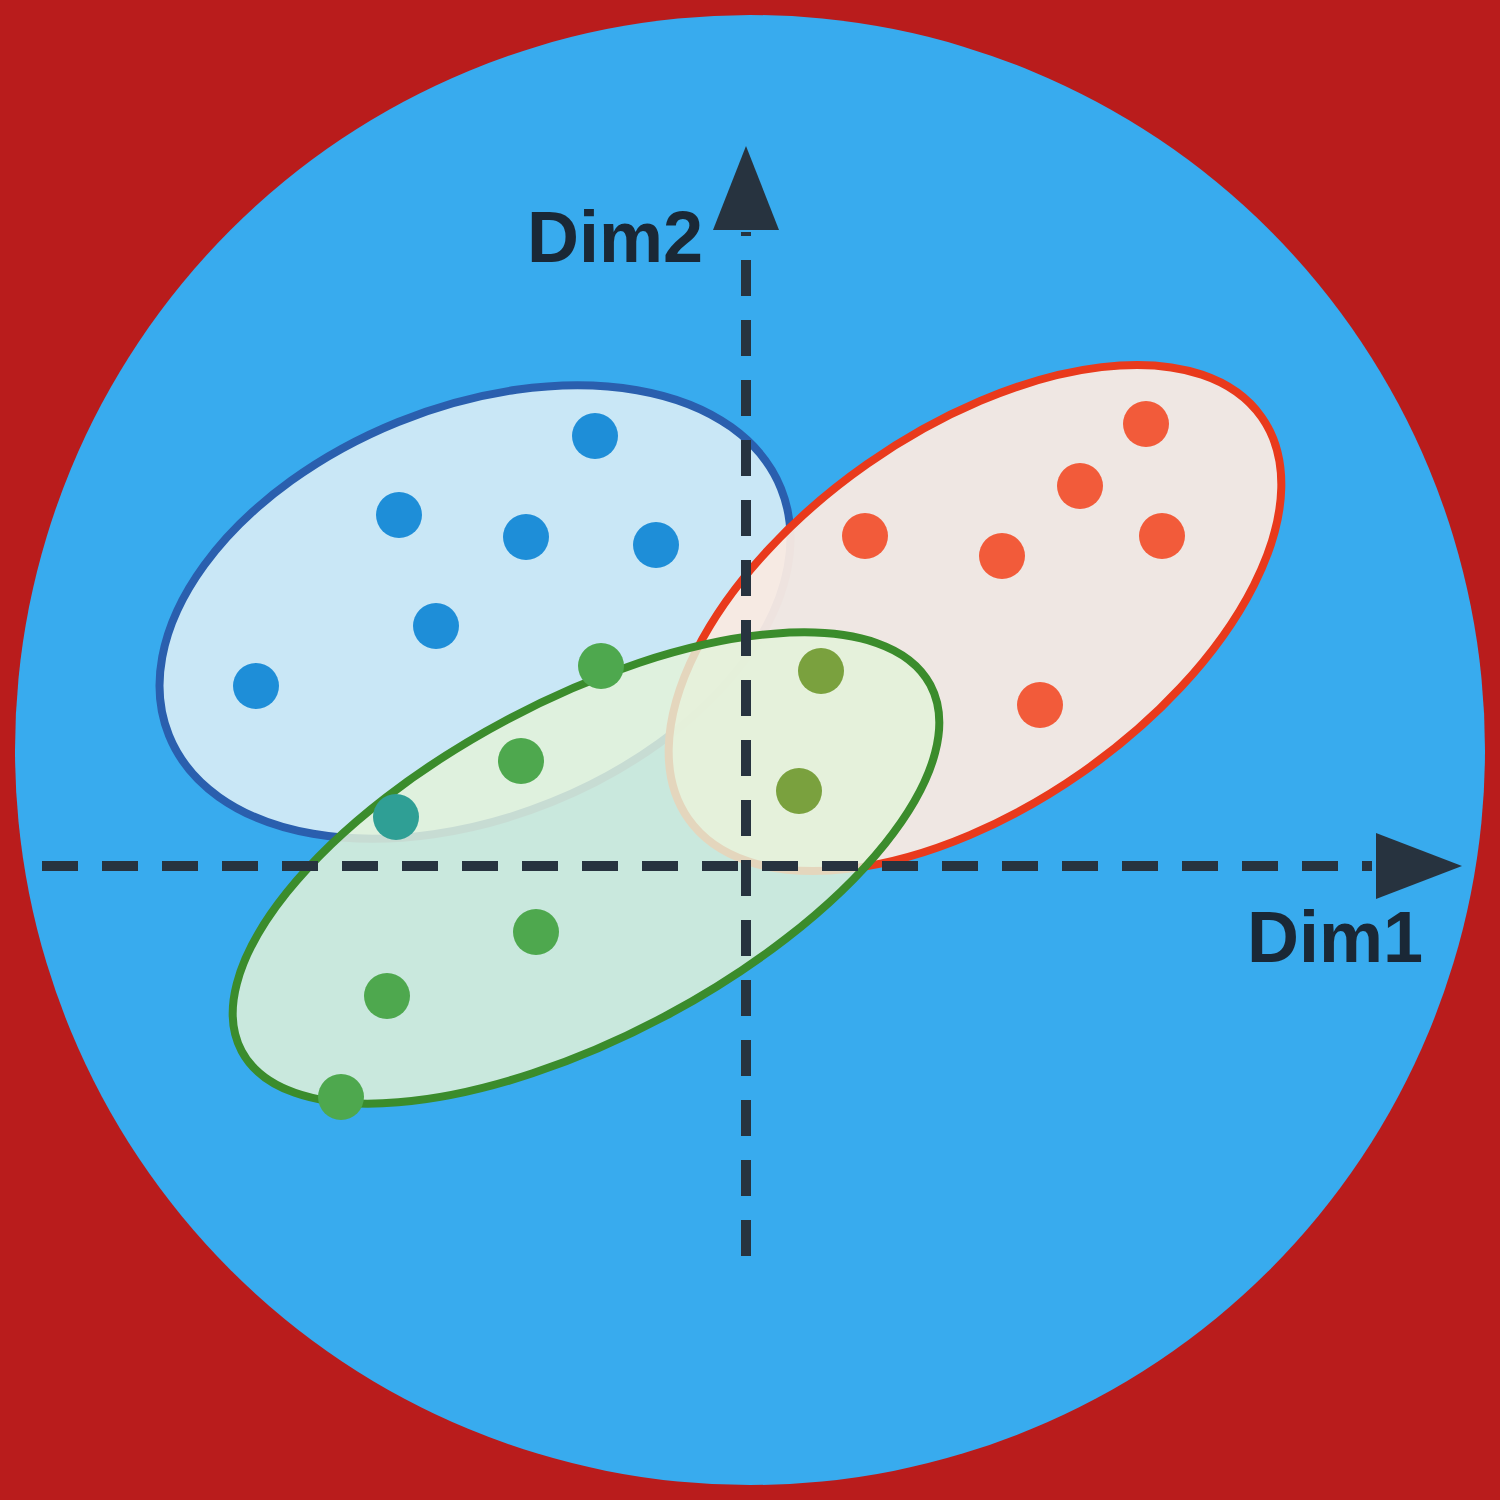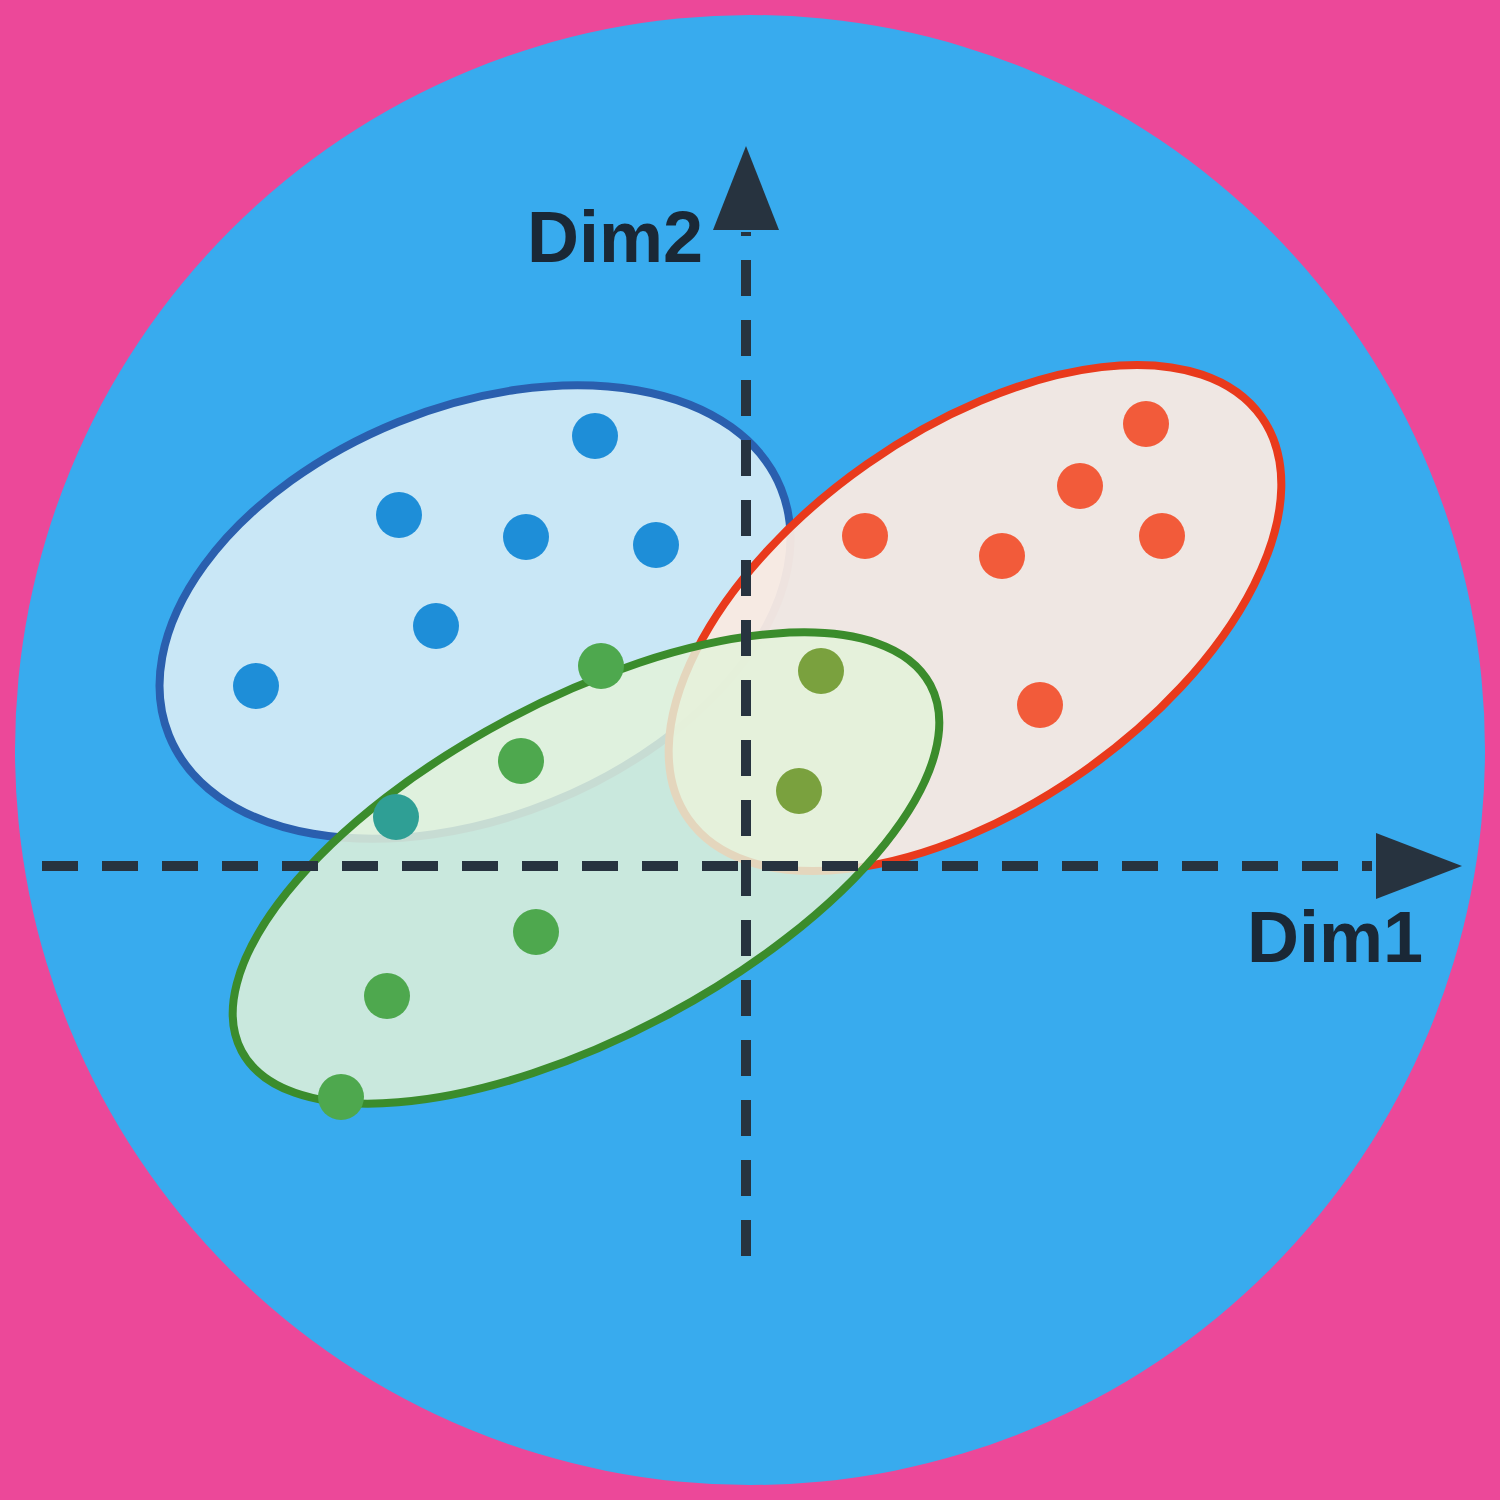--- a/index.html
+++ b/index.html
@@ -4,21 +4,21 @@
 <style>
   html, body {
     margin: 0;
     padding: 0;
     background: #ffffff;
   }
   .stage {
     position: relative;
     width: 1500px;
     height: 1500px;
-    background: #ec4899;
+    background: #b91c1c;
     overflow: hidden;
   }
   svg {
     display: block;
     width: 1500px;
     height: 1500px;
   }
   text.axis-label {
     font-family: "Liberation Sans", "DejaVu Sans", sans-serif;
     font-weight: 700;

